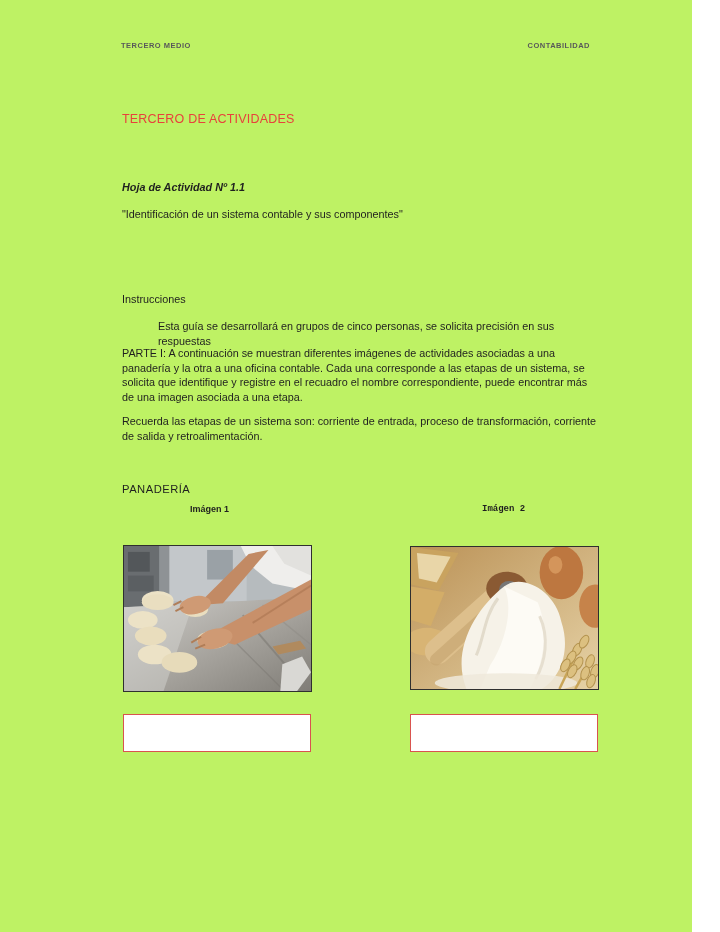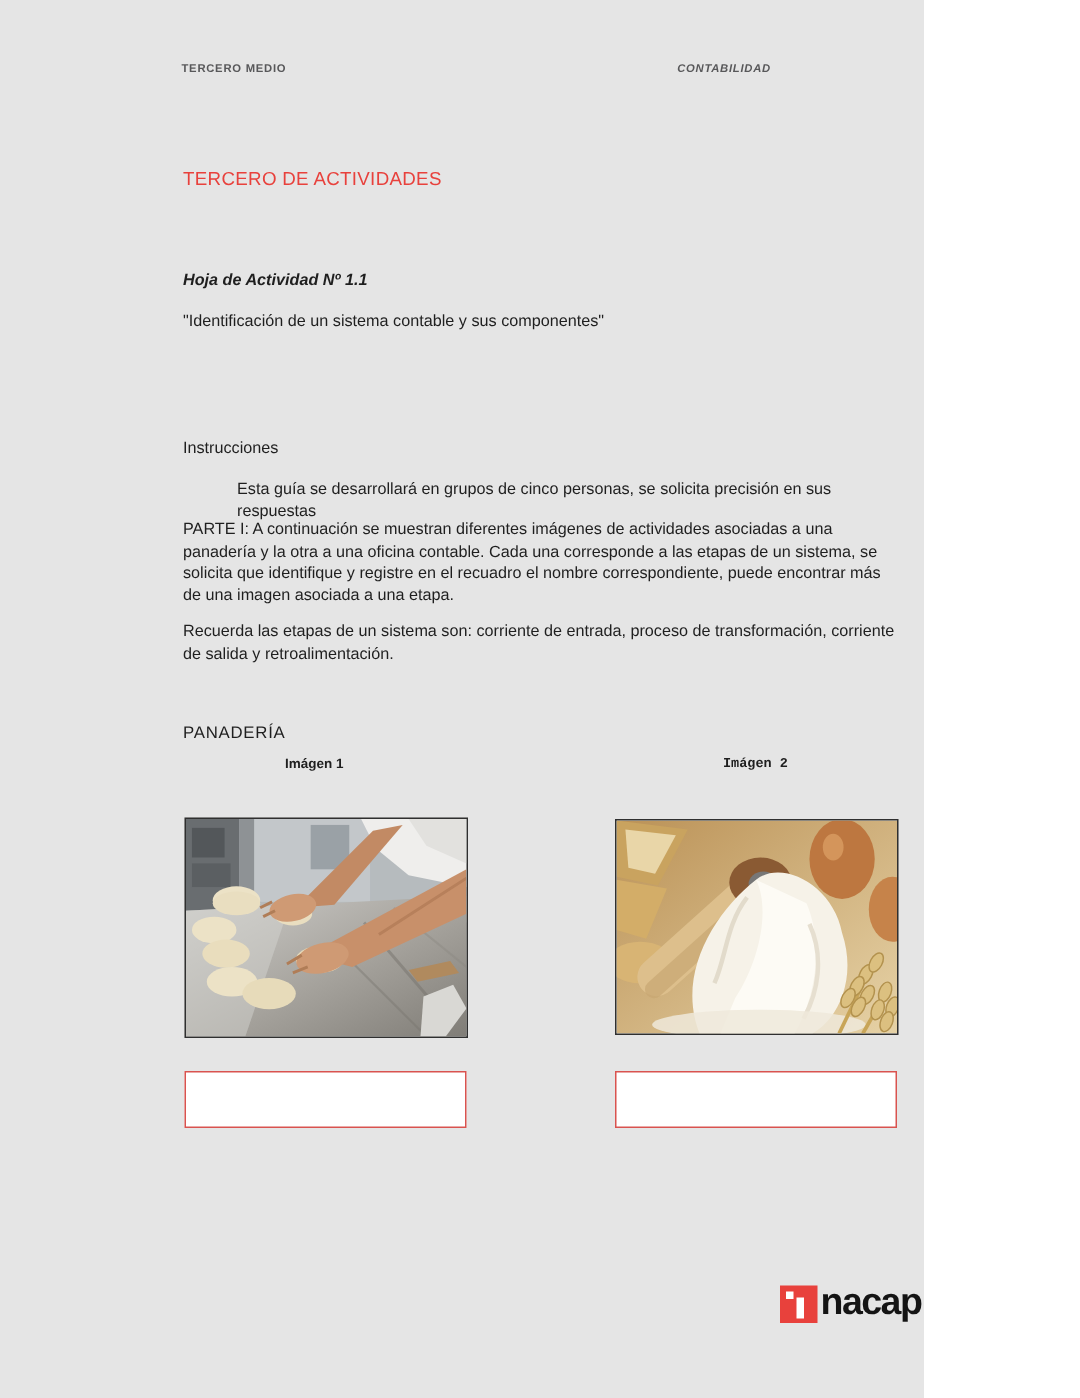--- a/index.html
+++ b/index.html
@@ -1,26 +1,26 @@
 <!DOCTYPE html>
 <html><head>
 <meta charset="utf-8">
 <style>
   * { margin:0; padding:0; box-sizing:border-box; }
   body { background:#ffffff; font-family:"Liberation Sans", sans-serif; }
   .page {
-    position:relative; width:616px; height:932px; background:#e5e5e5;
+    position:relative; width:692px; height:932px; background:#bef264;
     overflow:hidden; color:#1f1f1f;
   }
   .hdr {
     position:absolute; top:41px; font-size:7.5px; letter-spacing:.5px;
     color:#58585a; font-weight:bold;
   }
   .hdr-left { left:121px; }
-  .hdr-right { right:102px;font-style:italic; }
+  .hdr-right { right:102px; }
 
   .red-heading {
     position:absolute; left:122px; color:#e8413c; font-size:12.5px;
     letter-spacing:.2px;
   }
   .h-title { top:112px; }
   .h-session { top:146px; }
 
   .sheet-line { position:absolute; left:122px; top:181px; font-size:10.8px; font-weight:bold; color:#1f1f1f;font-style:italic; }
   .quote-line { position:absolute; left:122px; top:208px; font-size:10.8px; color:#1f1f1f; }
@@ -199,24 +199,14 @@
           <ellipse cx="176" cy="128" rx="4" ry="7" transform="rotate(20 176 128)"></ellipse>
           <ellipse cx="182" cy="136" rx="4" ry="7" transform="rotate(20 182 136)"></ellipse>
         </g>
       </g>
     </svg>
   </div>
 
   <div class="answer-box answer-box-1"></div>
   <div class="answer-box answer-box-2"></div>
 
-  <div class="footer">
-    <div class="logo-square">
-      <div class="logo-dot"></div>
-      <div class="logo-stem"></div>
-    </div>
-    <div class="brand-text">nacap</div>
-    <div class="page-pill">
-      <span>1</span>
-    </div>
-  </div>
 
 </div>
 
 </body></html>

